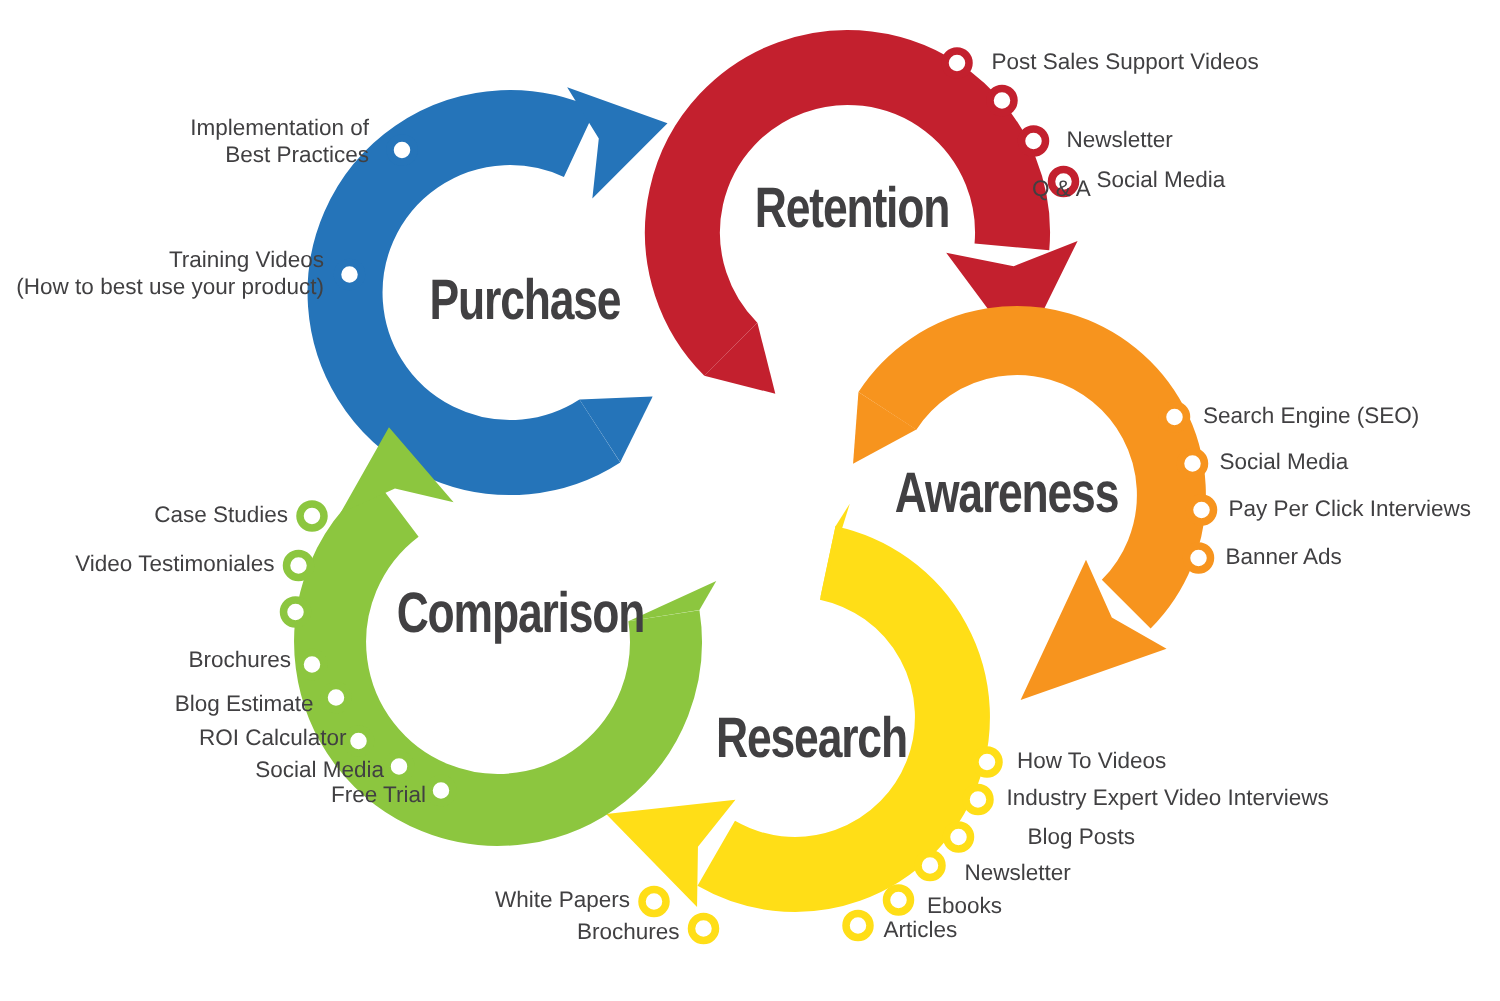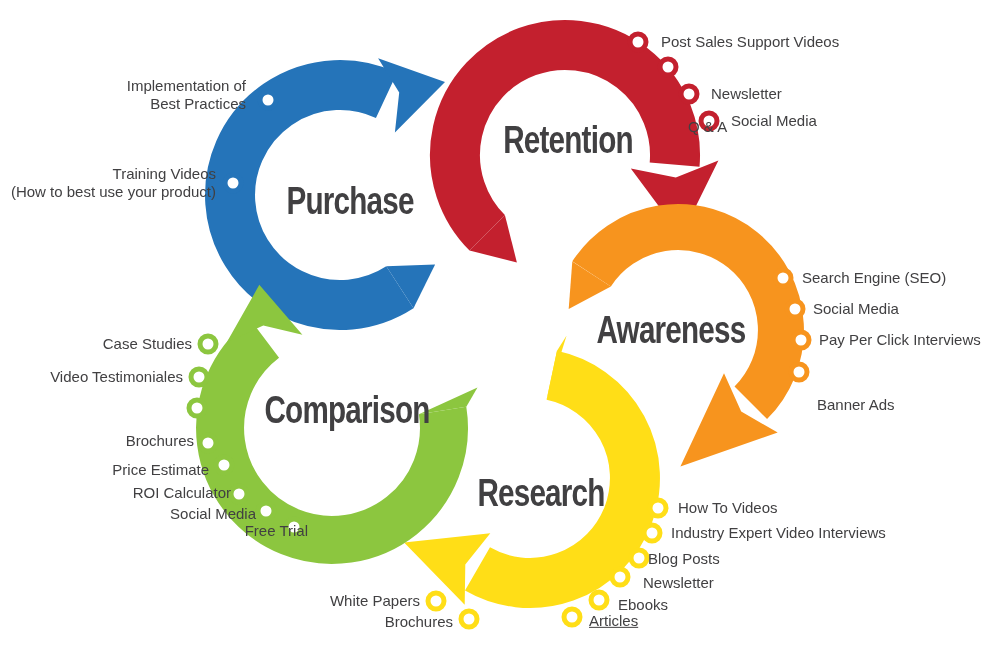--- a/index.html
+++ b/index.html
@@ -90,32 +90,32 @@
 (How to best use your product)</div>
 
   <div class="lbl" style="left:661px;top:42px;">Post Sales Support Videos</div>
   <div class="lbl" style="left:688px;top:83px;margin-top:44px;">Q &amp; A</div>
   <div class="lbl" style="left:711px;top:94px;">Newsletter</div>
   <div class="lbl" style="left:731px;top:121px;">Social Media</div>
 
   <div class="lbl" style="left:802px;top:278px;">Search Engine (SEO)</div>
   <div class="lbl" style="left:813px;top:309px;">Social Media</div>
   <div class="lbl" style="left:819px;top:340px;">Pay Per Click Interviews</div>
-  <div class="lbl" style="left:817px;top:372px;margin-top:33px;">Banner Ads</div>
+  <div class="lbl" style="left:817px;top:372px;">Banner Ads</div>
 
   <div class="lbl" style="left:678px;top:508px;">How To Videos</div>
   <div class="lbl" style="left:671px;top:533px;">Industry Expert Video Interviews</div>
-  <div class="lbl" style="left:648px;top:559px;">Blog Posts</div>
+  <div class="lbl" style="left:685px;top:559px;">Blog Posts</div>
   <div class="lbl" style="left:643px;top:583px;">Newsletter</div>
   <div class="lbl" style="left:618px;top:605px;">Ebooks</div>
-  <div class="lbl" style="left:589px;top:621px;text-decoration:underline;">Articles</div>
+  <div class="lbl" style="left:589px;top:621px;">Articles</div>
   <div class="lbl r" style="right:580px;top:601px;">White Papers</div>
   <div class="lbl r" style="right:547px;top:622px;">Brochures</div>
 
   <div class="lbl r" style="right:808px;top:344px;">Case Studies</div>
   <div class="lbl r" style="right:817px;top:377px;text-align:right;">Video Testimoniales</div>
   <div class="lbl r" style="right:806px;top:441px;">Brochures</div>
-  <div class="lbl r" style="right:791px;top:470px;">Price Estimate</div>
+  <div class="lbl r" style="right:791px;top:470px;">Blog Estimate</div>
   <div class="lbl r" style="right:769px;top:493px;">ROI Calculator</div>
   <div class="lbl r" style="right:744px;top:514px;">Social Media</div>
-  <div class="lbl r" style="right:692px;top:531px;">Free Trial</div>
+  <div class="lbl r" style="right:716px;top:531px;">Free Trial</div>
 
 </div>
 
 </body></html>

